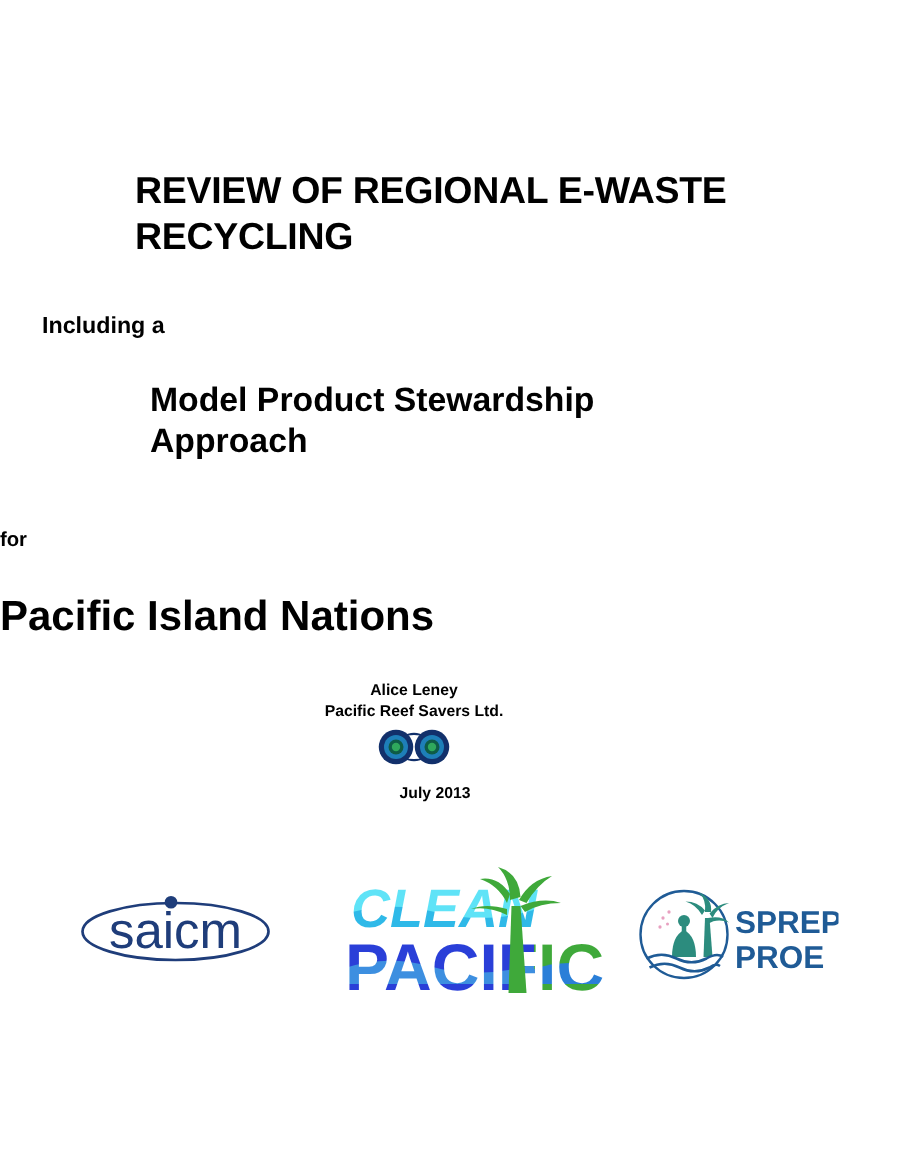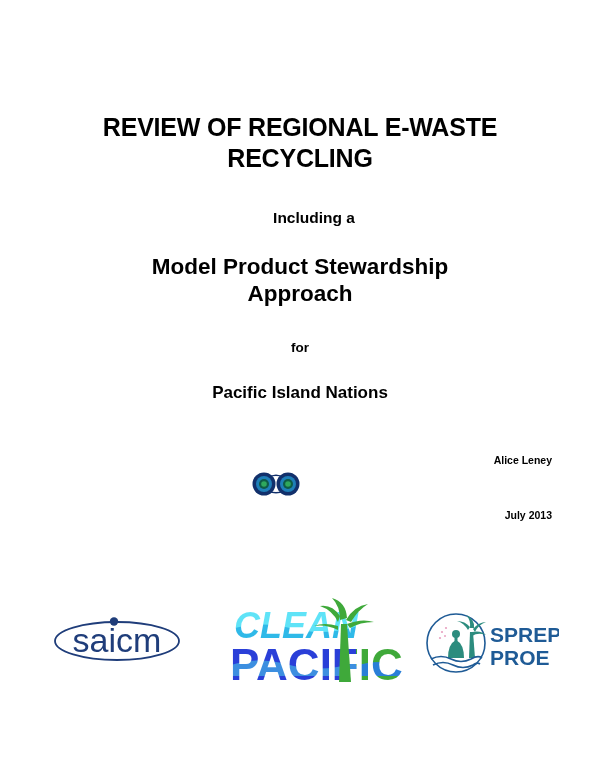--- a/index.html
+++ b/index.html
@@ -22,21 +22,20 @@
     inset: 0;
     background: #ffffff;
   }
 
   
   .title-block {
     position: absolute;
     left: 0;
     top: 112px;
     width: 600px;
-    text-align: center;
   }
 
   .doc-title {
     font-size: 25px;
     font-weight: bold;
     line-height: 1.22;
     letter-spacing: -0.2px;
     margin: 0 auto;
     width: 420px;
   }
@@ -53,36 +52,36 @@
     font-weight: bold;
     line-height: 1.22;
     margin: 12px auto;
     margin-top: 26px;
     width: 400px;
   }
 
   .for-label {
     font-size: 13.5px;
     font-weight: bold;
-    margin-top: 32px;
+    margin-top: 44px;
   }
 
   .audience {
-    font-size: 17px;
+    font-size: 28px;
     font-weight: bold;
     margin-top: 28px;
   }
 
   
   .author-block {
     position: absolute;
     left: 0;
     top: 453px;
     width: 552px;
-    text-align: right;
+    text-align: center;
   }
   .author-name,
   .author-org {
     font-size: 10.5px;
     font-weight: bold;
     line-height: 1.35;
   }
 
   .prs-logo {
     width: 60px;
@@ -95,21 +94,21 @@
     font-size: 10.5px;
     font-weight: bold;
     margin-top: 12px;
     margin-left: 28px;
   }
 
   
   .logo-row {
     position: absolute;
     left: 0;
-    top: 596px;
+    top: 576px;
     width: 600px;
     height: 110px;
   }
   .logo {
     position: absolute;
     top: 0;
   }
   .logo-saicm   { left: 52px;  top: 18px; }
   .logo-clean   { left: 228px; top: 0px;  }
   .logo-sprep   { left: 424px; top: 14px; }
@@ -126,20 +125,21 @@
 
     <div class="sub-title">Model Product Stewardship Approach</div>
 
     <div class="for-label">for</div>
 
     <div class="audience">Pacific Island Nations</div>
   </div>
 
   <div class="author-block">
     <div class="author-name">Alice Leney</div>
+    <div class="author-org">Pacific Reef Savers Ltd.</div>
 
     <svg class="prs-logo" viewBox="0 0 60 26">
       <g>
         <circle cx="18" cy="13" r="11.5" fill="#12306B"></circle>
         <circle cx="18" cy="13" r="8" fill="#1E7FB8"></circle>
         <circle cx="18" cy="13" r="5" fill="#0E5C46"></circle>
         <circle cx="18" cy="13" r="2.8" fill="#2FA85C"></circle>
         <circle cx="42" cy="13" r="11.5" fill="#12306B"></circle>
         <circle cx="42" cy="13" r="8" fill="#1E7FB8"></circle>
         <circle cx="42" cy="13" r="5" fill="#0E5C46"></circle>

